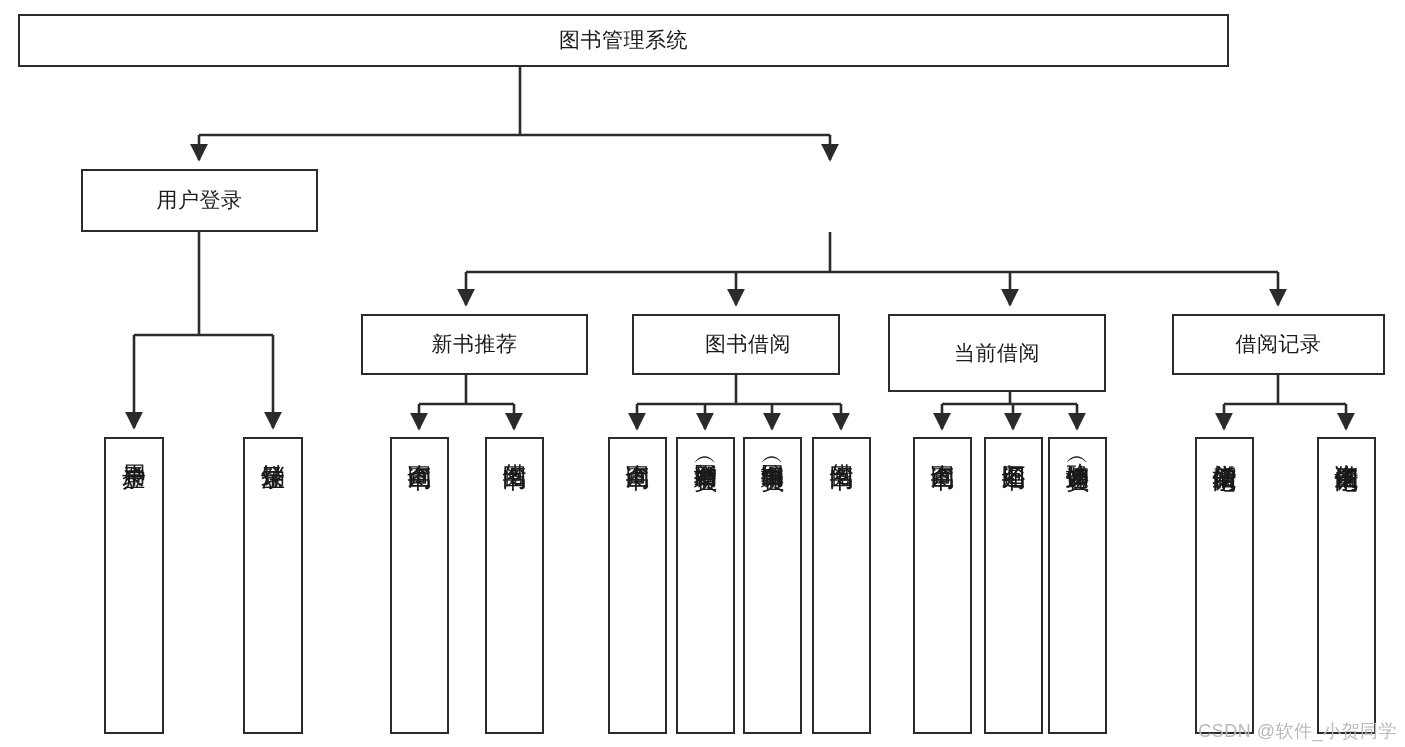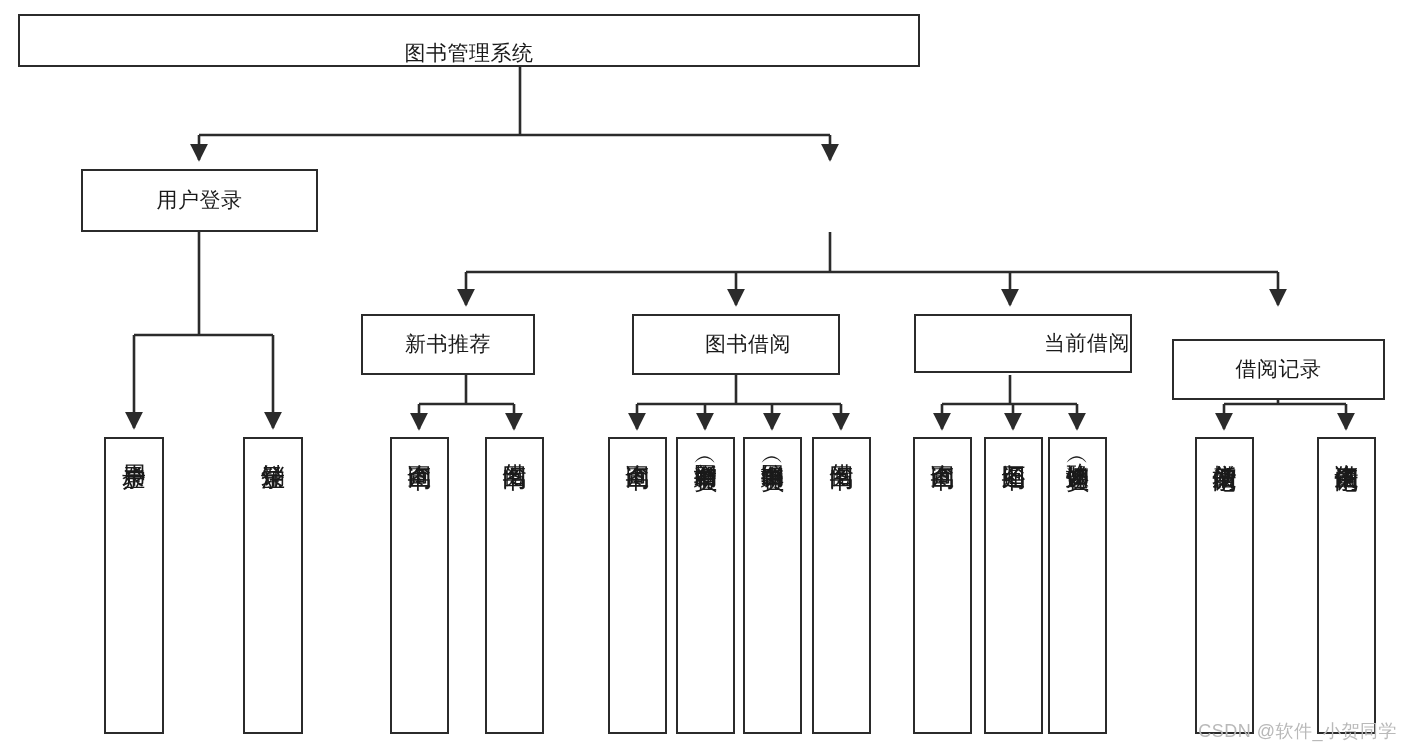--- a/index.html
+++ b/index.html
@@ -119,38 +119,38 @@
       <path d="M 1013 404 L 1013 429" marker-end="url(#arrow)"></path>
       <path d="M 1077 404 L 1077 429" marker-end="url(#arrow)"></path>
 
       <path d="M 1278 375 L 1278 404"></path>
       <path d="M 1224 404 L 1346 404"></path>
       <path d="M 1224 404 L 1224 429" marker-end="url(#arrow)"></path>
       <path d="M 1346 404 L 1346 429" marker-end="url(#arrow)"></path>
     </g>
   </svg>
 
-  <div class="node horizontal" id="n-root" style="left: 18px; top: 14px; width: 902px; height: 53px; align-items: flex-end;">
+  <div class="node horizontal" id="n-root" style="left: 18px; top: 14px; width: 1211px; height: 53px;">
     <span class="label">图书管理系统</span>
   </div>
 
   <div class="node horizontal" id="n-l2-0" style="left: 81px; top: 169px; width: 237px; height: 63px;">
     <span class="label">用户登录</span>
   </div>
 
-  <div class="node horizontal" id="n-l3-0" style="left: 361px; top: 314px; width: 174px; height: 61px;">
+  <div class="node horizontal" id="n-l3-0" style="left: 361px; top: 314px; width: 227px; height: 61px;">
     <span class="label">新书推荐</span>
   </div>
   <div class="node horizontal" id="n-l3-1" style="left: 632px; top: 314px; width: 208px; height: 61px; padding-left: 24px;">
     <span class="label">图书借阅</span>
   </div>
-  <div class="node horizontal" id="n-l3-2" style="left: 914px; top: 314px; width: 218px; height: 59px; justify-content: flex-end;">
+  <div class="node horizontal" id="n-l3-2" style="left: 888px; top: 314px; width: 218px; height: 78px;">
     <span class="label">当前借阅</span>
   </div>
-  <div class="node horizontal" id="n-l3-3" style="left: 1172px; top: 314px; width: 213px; height: 61px; margin-top: 25px;">
+  <div class="node horizontal" id="n-l3-3" style="left: 1172px; top: 314px; width: 213px; height: 61px;">
     <span class="label">借阅记录</span>
   </div>
 
   <div class="node vertical" id="n-leaf-0" style="left: 104px; top: 437px; width: 60px; height: 297px;">
     <span class="label">用户登录</span>
   </div>
   <div class="node vertical" id="n-leaf-1" style="left: 243px; top: 437px; width: 60px; height: 297px;">
     <span class="label">注销登录</span>
   </div>
   <div class="node vertical" id="n-leaf-2" style="left: 390px; top: 437px; width: 59px; height: 297px;">

